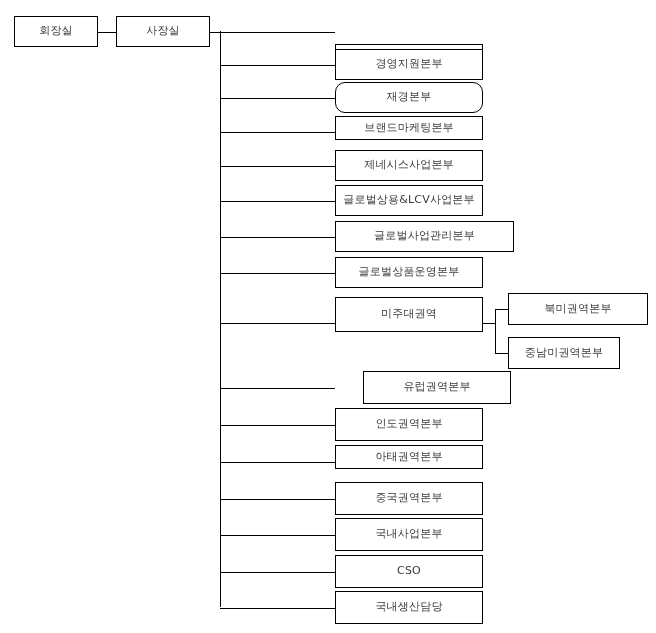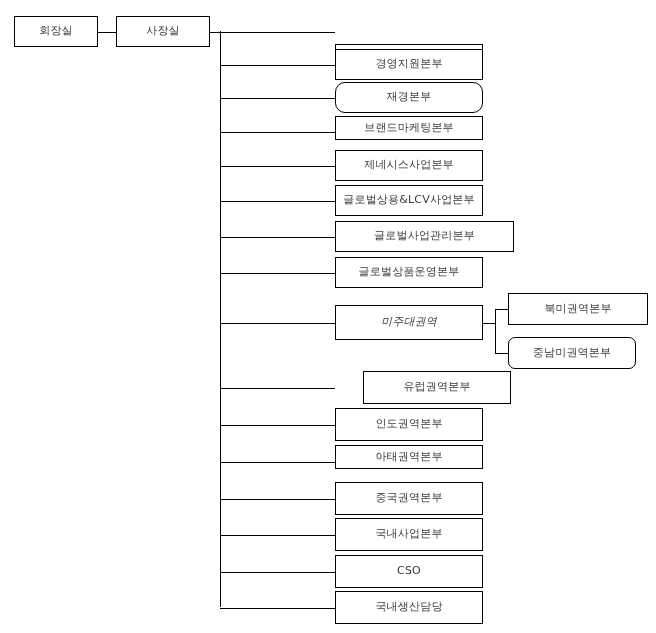--- a/index.html
+++ b/index.html
@@ -85,21 +85,21 @@
     </div>
     <div class="connector h" style="left: 220px; top: 201px; width: 115px;"></div>
     <div class="node" style="left: 335px; top: 221px; width: 179px; height: 31px;">
       <span class="node-label">글로벌사업관리본부</span>
     </div>
     <div class="connector h" style="left: 220px; top: 237px; width: 115px;"></div>
     <div class="node" style="left: 335px; top: 257px; width: 148px; height: 31px;">
       <span class="node-label">글로벌상품운영본부</span>
     </div>
     <div class="connector h" style="left: 220px; top: 273px; width: 115px;"></div>
-    <div class="node" style="left: 335px; top: 305px; width: 148px; height: 35px; font-style: italic;">
+    <div class="node" style="left: 335px; top: 297px; width: 148px; height: 35px;">
       <span class="node-label">미주대권역</span>
     </div>
     <div class="connector h" style="left: 220px; top: 323px; width: 115px;"></div>
     <div class="node" style="left: 335px; top: 371px; width: 148px; height: 33px; margin-left: 28px;">
       <span class="node-label">유럽권역본부</span>
     </div>
     <div class="connector h" style="left: 220px; top: 388px; width: 115px;"></div>
     <div class="node" style="left: 335px; top: 408px; width: 148px; height: 33px;">
       <span class="node-label">인도권역본부</span>
     </div>
@@ -123,17 +123,17 @@
     <div class="node" style="left: 335px; top: 591px; width: 148px; height: 33px;">
       <span class="node-label">국내생산담당</span>
     </div>
     <div class="connector h" style="left: 220px; top: 608px; width: 115px;"></div>
     <div class="connector h" style="left: 483px; top: 323px; width: 12px;"></div>
     <div class="connector v" style="left: 495px; top: 309px; height: 44px;"></div>
     <div class="node" style="left: 508px; top: 293px; width: 140px; height: 32px;">
       <span class="node-label">북미권역본부</span>
     </div>
     <div class="connector h" style="left: 495px; top: 309px; width: 13px;"></div>
-    <div class="node" style="left: 508px; top: 337px; width: 128px; height: 32px; border-radius: 7px;">
+    <div class="node" style="left: 508px; top: 337px; width: 112px; height: 32px;">
       <span class="node-label">중남미권역본부</span>
     </div>
     <div class="connector h" style="left: 495px; top: 353px; width: 13px;"></div>
   </div>
 
 </body></html>

